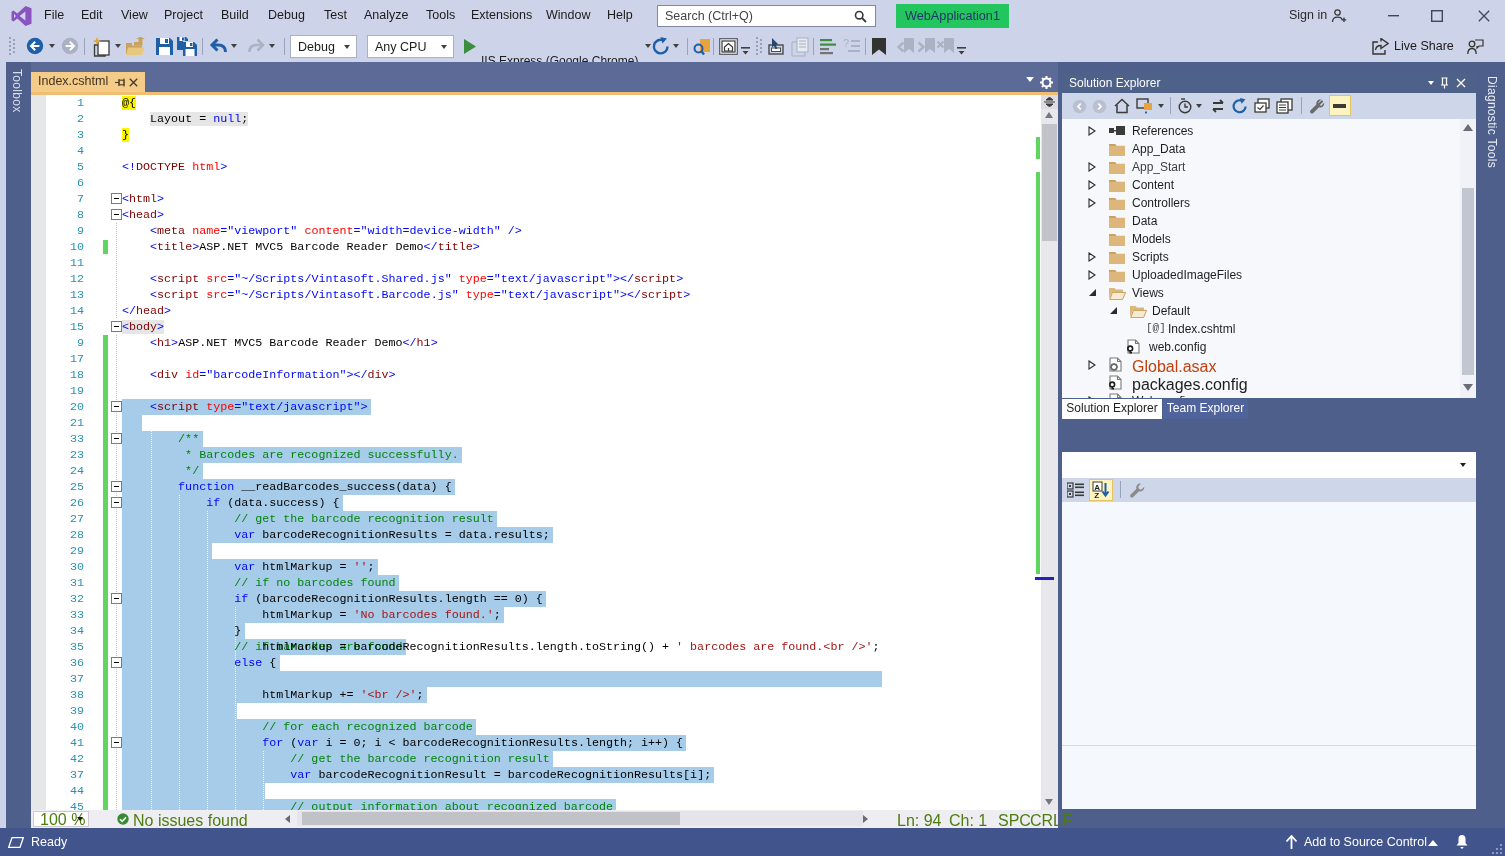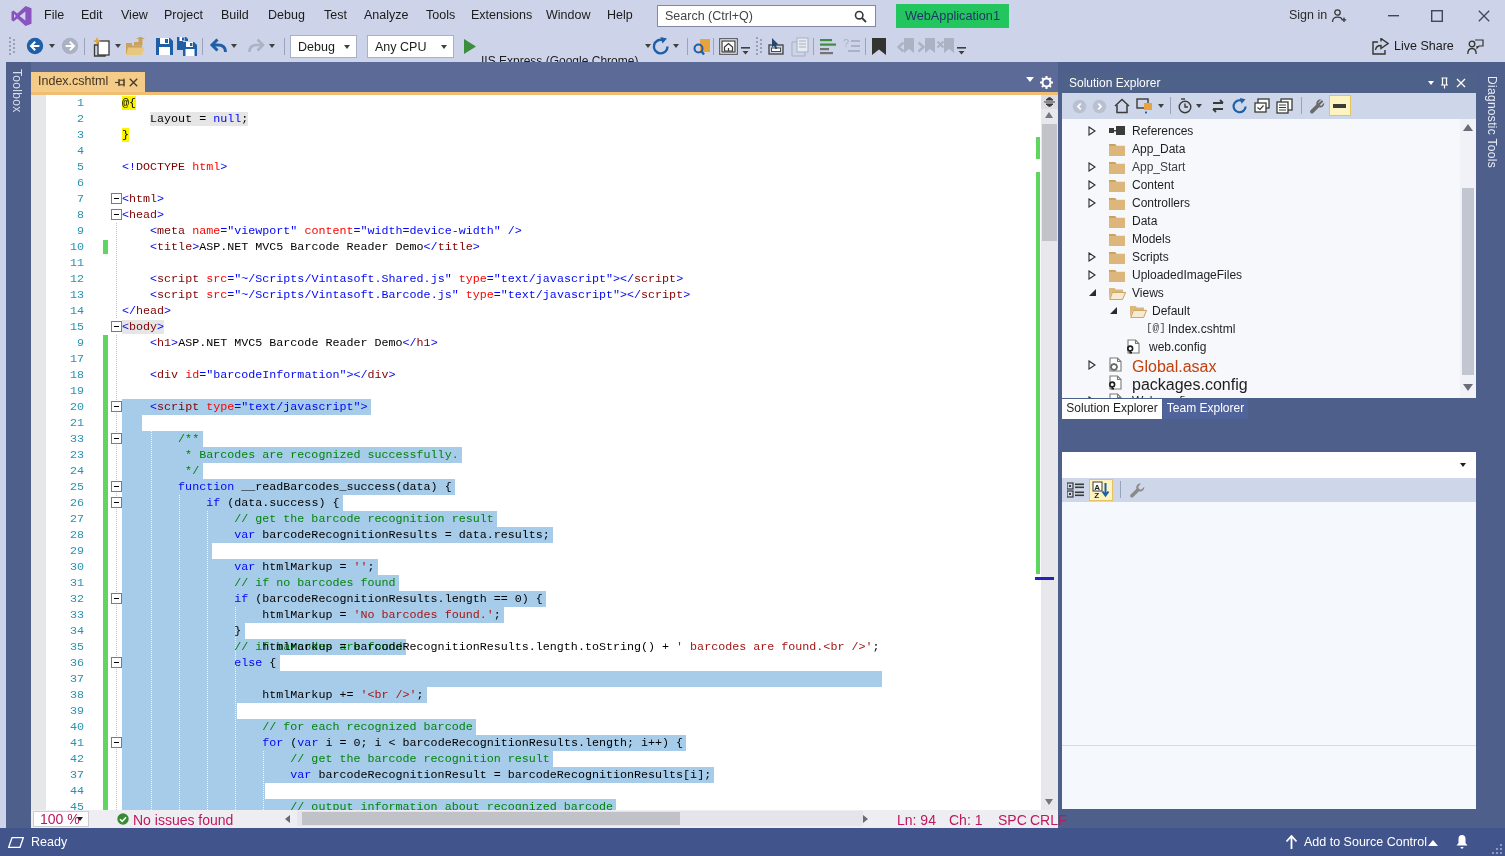--- a/index.html
+++ b/index.html
@@ -27,21 +27,21 @@
 .sel{position:absolute;left:91px;height:16px;background:#A7CCEA;z-index:1}
 .fold{position:absolute;left:80px;width:11px;height:11px;background:#fff;border:1px solid #7b7b7b;z-index:4}
 .fold i{position:absolute;left:2px;top:4px;width:5px;height:1px;background:#000}
 .guide{position:absolute;width:1px;z-index:2;background-image:repeating-linear-gradient(180deg,rgba(255,255,255,.85) 0 1px,transparent 1px 2px)}
 .guideg{position:absolute;width:1px;z-index:2;background-image:repeating-linear-gradient(180deg,#bfc4ca 0 1px,transparent 1px 2px)}
 .gbar{position:absolute;left:72px;width:5px;background:#5FD75F;z-index:4}
 
 .ptitle{height:20px;background:#4D6189;color:#fff;font-size:12px;line-height:20px;padding-left:7px;position:relative}
 .ptbar{background:#CED6E9}
 #statusbar{left:0;top:828px;width:1505px;height:28px;background:#42548C;color:#fff;font-size:12.5px}
-#edstatus{left:31px;top:810px;width:1027px;height:18px;background:#EEEEF2;font-size:14px;color:#be185d}
+#edstatus{left:31px;top:810px;width:1027px;height:18px;background:#EEEEF2;font-size:16px;color:#4d7c0f}
 .vt{transform-origin:0 0;transform:rotate(90deg);font-size:12px;color:#D9DEEC;letter-spacing:.3px;white-space:nowrap}
 </style></head>
 <body>
 
 <div class="a" id="title">
  <svg class="a" style="left:11px;top:6px" width="21" height="20" viewBox="0 0 21 20">
       <path fill="#8A53C0" d="M14.5 0 L20.5 2.2 L20.5 17.8 L14.5 20 L6.3 12.6 L2.6 15.4 L0.5 14.3 L0.5 5.7 L2.6 4.6 L6.3 7.4 Z M3 8.1 L3 11.9 L5 10 Z M8.6 10 L14.4 14.6 L14.4 5.4 Z"></path>
     </svg>
  <span class="mi" style="left:44px">File</span>
  <span class="mi" style="left:81px">Edit</span>

